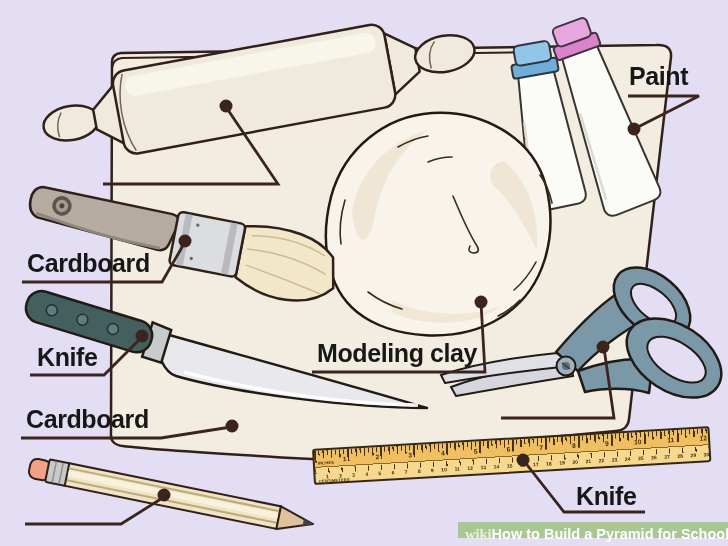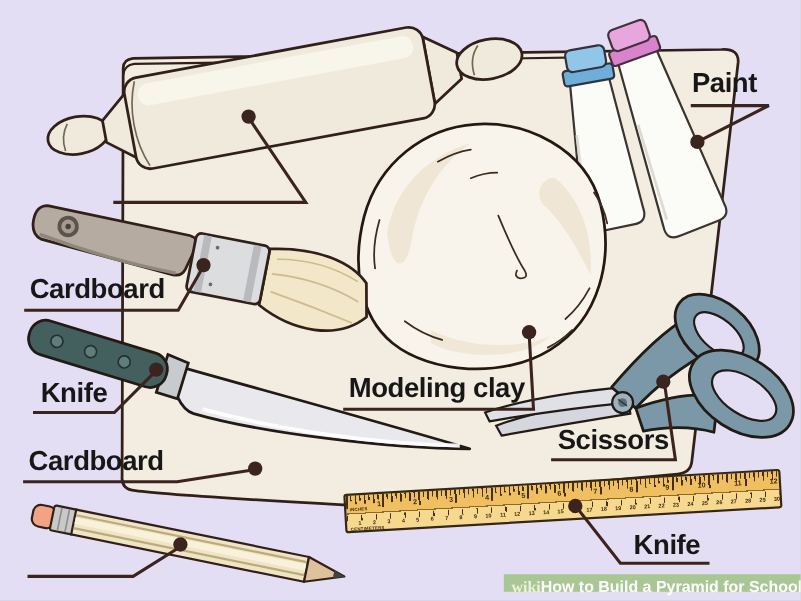--- a/index.html
+++ b/index.html
@@ -227,19 +227,18 @@
     <circle cx="164" cy="495" r="6.5" fill="#3B241E" stroke="none"></circle>
     <path d="M 645,512 H 564 L 524,461"></path>
     <circle cx="523" cy="460" r="6.5" fill="#3B241E" stroke="none"></circle>
   </svg>
 
   <div class="label" style="left:629px;top:63px">Paint</div>
   <div class="label" style="left:27px;top:250px">Cardboard</div>
   <div class="label" style="left:37px;top:344px">Knife</div>
   <div class="label" style="left:317px;top:340px">Modeling clay</div>
   <div class="label" style="left:26px;top:406px">Cardboard</div>
-  <div class="label" style="left:507px;top:387px">Scissors</div>
   <div class="label" style="left:576px;top:483px">Knife</div>
 
   <div class="watermark" style="background: rgb(169, 199, 149);">
     <span class="wm-wiki">wiki</span><span class="wm-how">How</span><span class="wm-title">to Build a Pyramid for School</span>
   </div>
 </div>
 
 </body></html>

